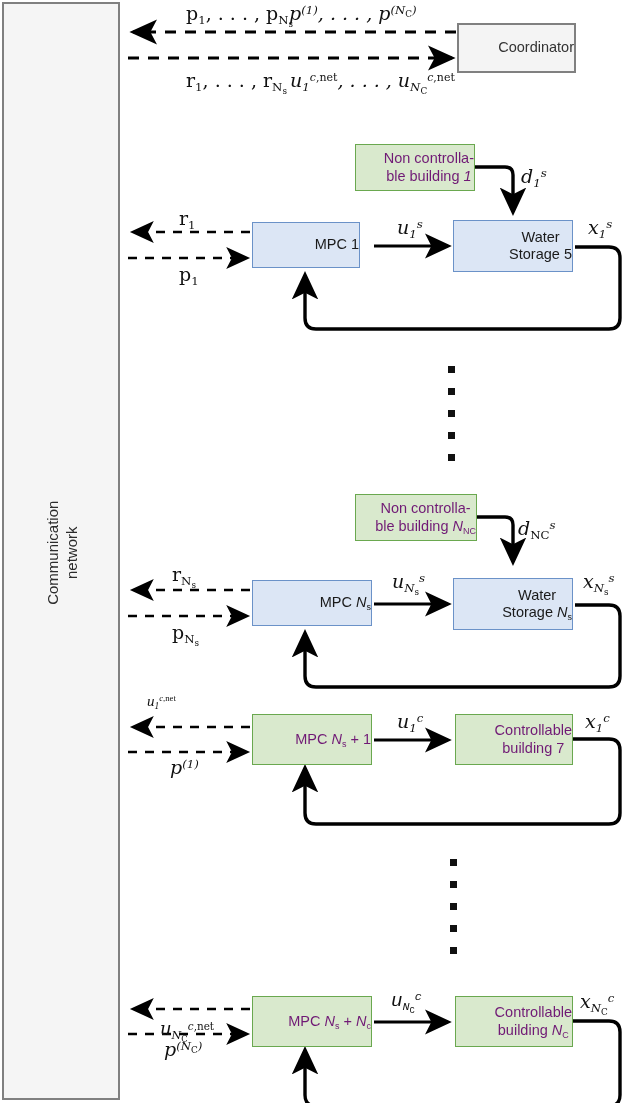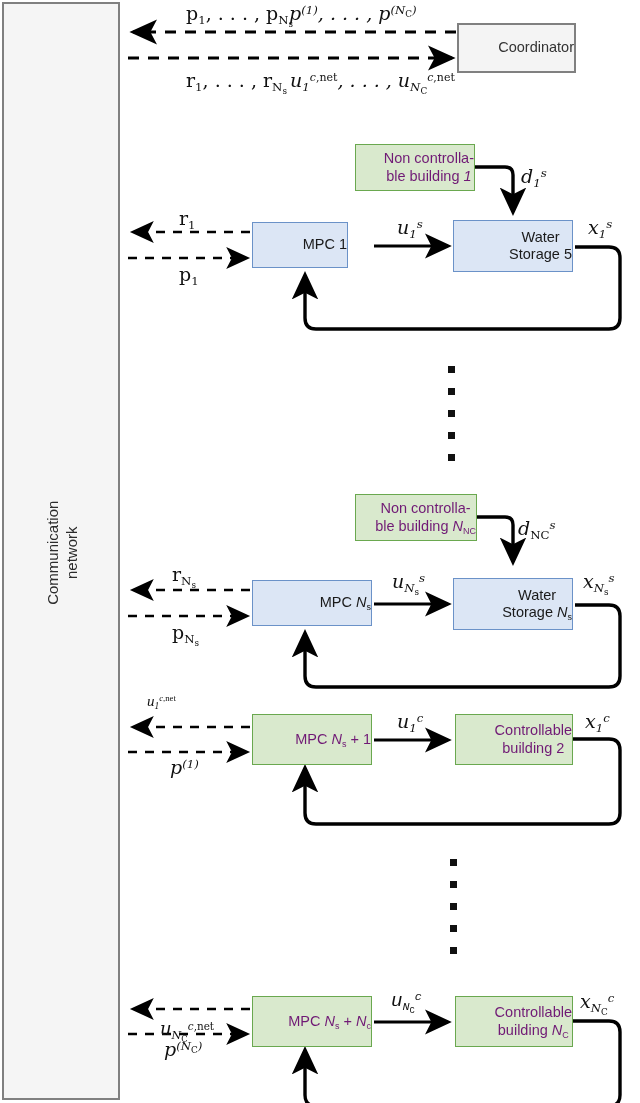--- a/index.html
+++ b/index.html
@@ -119,21 +119,21 @@
   <div class="box box-gray" style="left:457px;top:23px;width:119px;height:50px;font-size:14.5px;">
     <span>Coordinator</span>
   </div>
 
   <div class="box box-green boxtxt" style="left:355px;top:144px;width:120px;height:47px;">
     <div>
       <span>Non controlla-</span><br>
       <span>ble building <i>1</i></span>
     </div>
   </div>
-  <div class="box box-blue boxtxt" style="left:252px;top:222px;width:96px;height:46px;">
+  <div class="box box-blue boxtxt" style="left:252px;top:222px;width:108px;height:46px;">
     <span>MPC 1</span>
   </div>
   <div class="box box-blue boxtxt" style="left:453px;top:220px;width:120px;height:52px;">
     <div>
       <span>Water</span><br>
       <span>Storage 5</span>
     </div>
   </div>
 
   <div class="box box-green boxtxt" style="left:355px;top:494px;width:122px;height:47px;">
@@ -151,21 +151,21 @@
       <span>Storage <i>N</i><sub class="rm">s</sub></span>
     </div>
   </div>
 
   <div class="box box-green boxtxt" style="left:252px;top:714px;width:120px;height:51px;">
     <span>MPC <i>N</i><sub class="rm">s</sub> + 1</span>
   </div>
   <div class="box box-green boxtxt" style="left:455px;top:714px;width:118px;height:51px;">
     <div>
       <span>Controllable</span><br>
-      <span>building 2</span>
+      <span>building 7</span>
     </div>
   </div>
 
   <div class="box box-green boxtxt" style="left:252px;top:996px;width:120px;height:51px;">
     <span>MPC <i>N</i><sub class="rm">s</sub> + <i>N</i><sub class="rm">c</sub></span>
   </div>
   <div class="box box-green boxtxt" style="left:455px;top:996px;width:118px;height:51px;">
     <div>
       <span>Controllable</span><br>
       <span>building <i>N</i><sub class="rm">C</sub></span>

